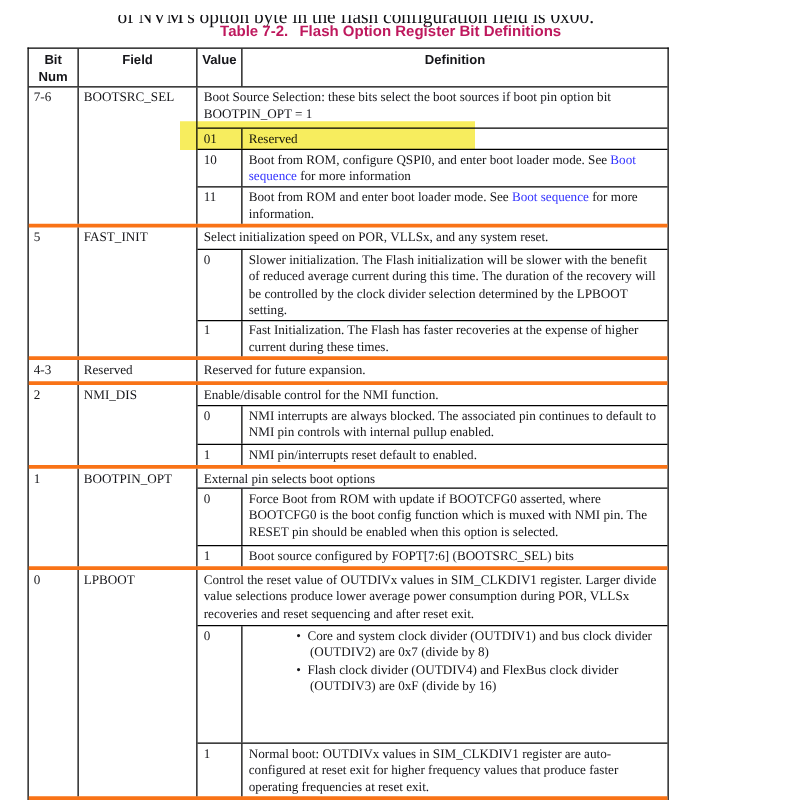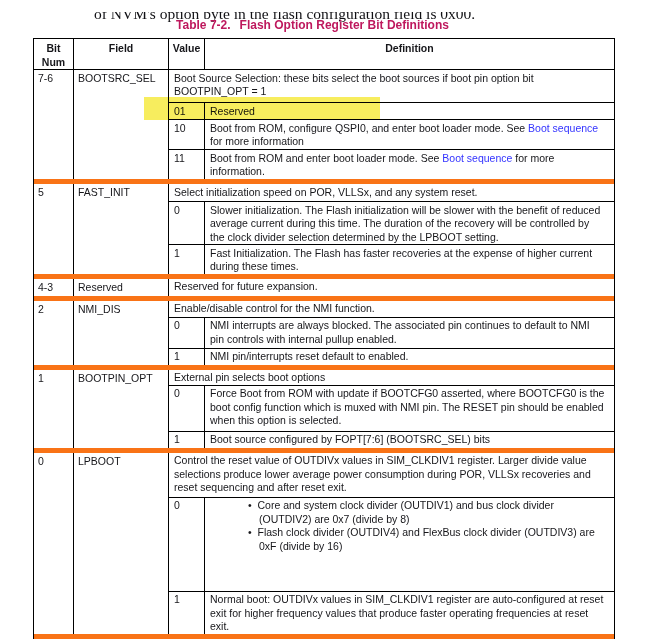--- a/index.html
+++ b/index.html
@@ -16,31 +16,31 @@
     font-size:15.5px; line-height:18px; color:#101014; white-space:nowrap;
   }
   
   .tbltitle {
     position:absolute; left:22px; top:17px; width:581px; height:16px;
     display:flex; justify-content:center; align-items:center; gap:9px;
     font-weight:bold; font-size:12px; color:#be185d;
   }
   
   .regtable {
-    position:absolute; left:22px; top:38px; width:582px;
+    position:absolute; left:22px; top:38px; width:513px;
     border:1px solid #000; border-bottom:none;
-    font-size:10.5px; line-height:13.5px;margin-left:11px;
+    font-size:10.5px; line-height:13.5px;
   }
   .thead { display:flex; min-height:31px; border-bottom:1px solid #000; font-weight:bold; }
   .thead > div { padding-top:3px; text-align:center; }
   .h-bit   { width:40px; border-right:1px solid #000; }
   .h-field { width:95px; border-right:1px solid #000; }
   .h-value { width:36px; border-right:1px solid #000; }
   .h-def   { flex:1; }
-  .mrow { display:flex; border-bottom:5px solid #f97316; }
+  .mrow { display:flex; border-bottom:3px solid #f97316;font-family:Liberation Serif, serif; }
   .bitcell   { width:40px; border-right:1px solid #000; padding:2px 2px 0 4px; }
   .fieldcell { width:95px; border-right:1px solid #000; padding:2px 2px 0 4px; }
   .defarea   { flex:1; display:flex; flex-direction:column; }
   .desc { padding:1.5px 8px 0 5px; border-bottom:1px solid #000; }
   .desc.nob { border-bottom:none; }
   .vrow { display:flex; border-bottom:1px solid #000; }
   .vrow.last { border-bottom:none; }
   .vcell { width:36px; border-right:1px solid #000; padding:1.5px 2px 0 5px; }
   .dcell { flex:1; padding:1.5px 8px 0 5px; }
   .bullets { margin-left:38px; }

